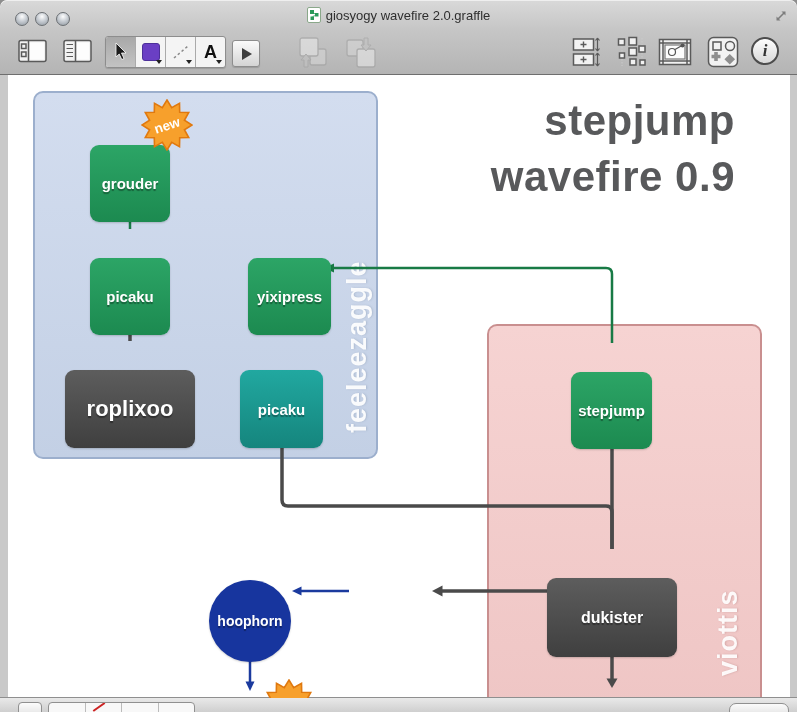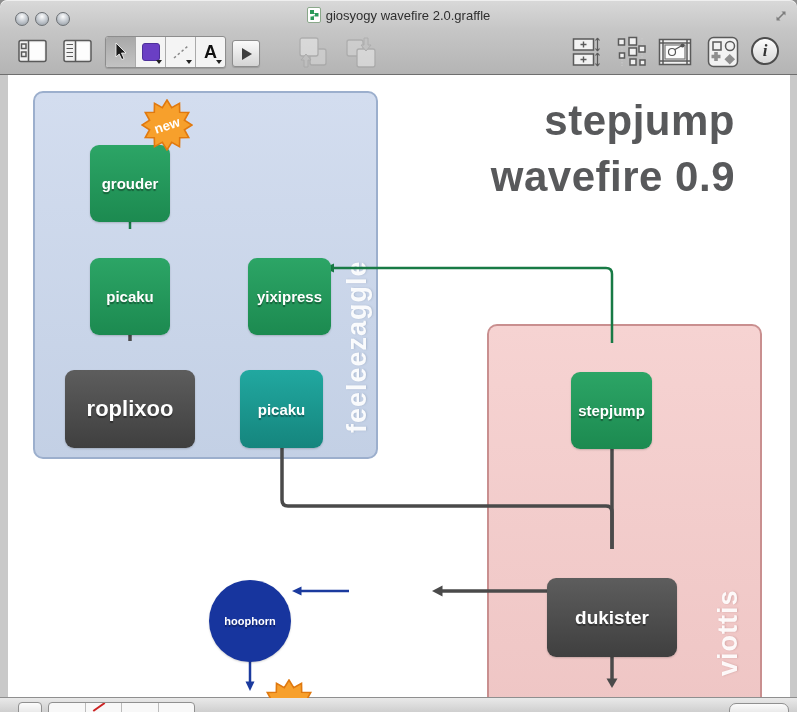--- a/index.html
+++ b/index.html
@@ -57,21 +57,21 @@
   .e-gray{stroke:var(--edge-gray);stroke-width:3.5;}
   .e-green{stroke:var(--edge-green);stroke-width:2.5;}
   .e-blue{stroke:var(--edge-blue);stroke-width:2.5;}
   .h-gray{fill:var(--edge-gray);} .h-green{fill:var(--edge-green);} .h-blue{fill:var(--edge-blue);}
   .node{position:absolute;z-index:4;border-radius:9px;display:flex;align-items:center;justify-content:center;
         color:#fff;font-weight:bold;box-shadow:0 1px 2px rgba(0,0,0,.18);margin-top:29px;}
   .node .node-label{text-shadow:0 1.5px 1px rgba(0,0,0,.35);}
   .green{background:linear-gradient(180deg,var(--node-green-top),var(--node-green-bottom));font-size:15px;}
   .teal{background:linear-gradient(180deg,var(--node-teal-top),var(--node-teal-bottom));font-size:15px;}
   .dark{background:linear-gradient(180deg,var(--node-dark-top),var(--node-dark-bottom));}
-  .circle{background:var(--node-blue);border-radius:50%;font-size:11px;}
+  .circle{background:var(--node-blue);border-radius:50%;font-size:14px;}
   .purple{background:linear-gradient(180deg,#8a52e8,var(--node-purple));border-radius:8px;}
   .badge{position:absolute;z-index:5;}
   .badge text{fill:#fff;font-weight:bold;font-size:13.5px;font-family:"Liberation Sans",sans-serif;}
   
   #statusbar{position:absolute;left:0;bottom:0;width:797px;height:14px;
              background:linear-gradient(180deg,#e9e9e9,#cfcfcf);border-top:1px solid #8f8f8f;}
   #sb-btn-left{position:absolute;left:18px;top:4px;width:22px;height:16px;border:1px solid #909090;border-radius:4px;
                background:linear-gradient(180deg,#fcfcfc,#dcdcdc);}
   #sb-seg{position:absolute;left:48px;top:4px;width:145px;height:16px;border:1px solid #909090;border-radius:4px;
           background:#f8f8f8;display:flex;overflow:hidden;}
@@ -255,21 +255,21 @@
       </div>
     <div class="node teal" style="left:232px;top:266px;width:83px;height:78px">
       <span class="node-label">picaku</span>
       </div>
     <div class="node dark" style="left:57px;top:266px;width:130px;height:78px;font-size:22px">
       <span class="node-label">roplixoo</span>
       </div>
     <div class="node green" style="left:563px;top:268px;width:81px;height:77px">
       <span class="node-label">stepjump</span>
       </div>
-    <div class="node dark" style="left:539px;top:474px;width:130px;height:79px;font-size:19px">
+    <div class="node dark" style="left:539px;top:474px;width:130px;height:79px;font-size:16px">
       <span class="node-label">dukister</span>
       </div>
     <div class="node circle" style="left:201px;top:476px;width:82px;height:82px">
       <span class="node-label">hoophorn</span>
       </div>
     <div class="node circle" style="left:188px;top:619px;width:104px;height:104px">
       <span class="node-label"></span>
       </div>
     <div class="node purple" style="left:342px;top:614px;width:82px;height:40px">
       <span class="node-label"></span>

